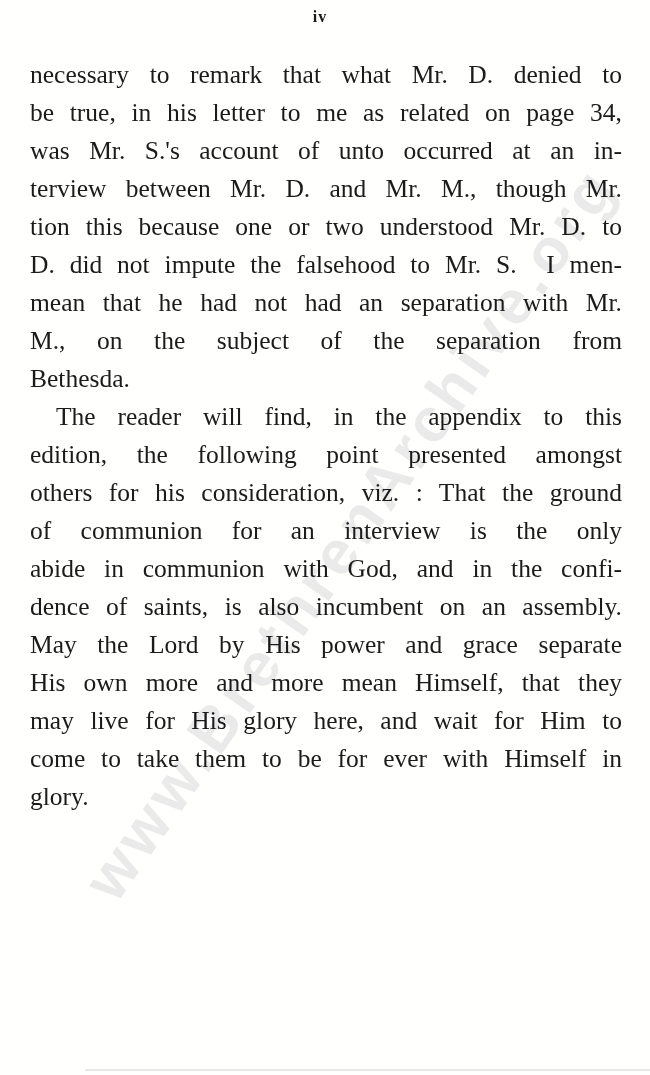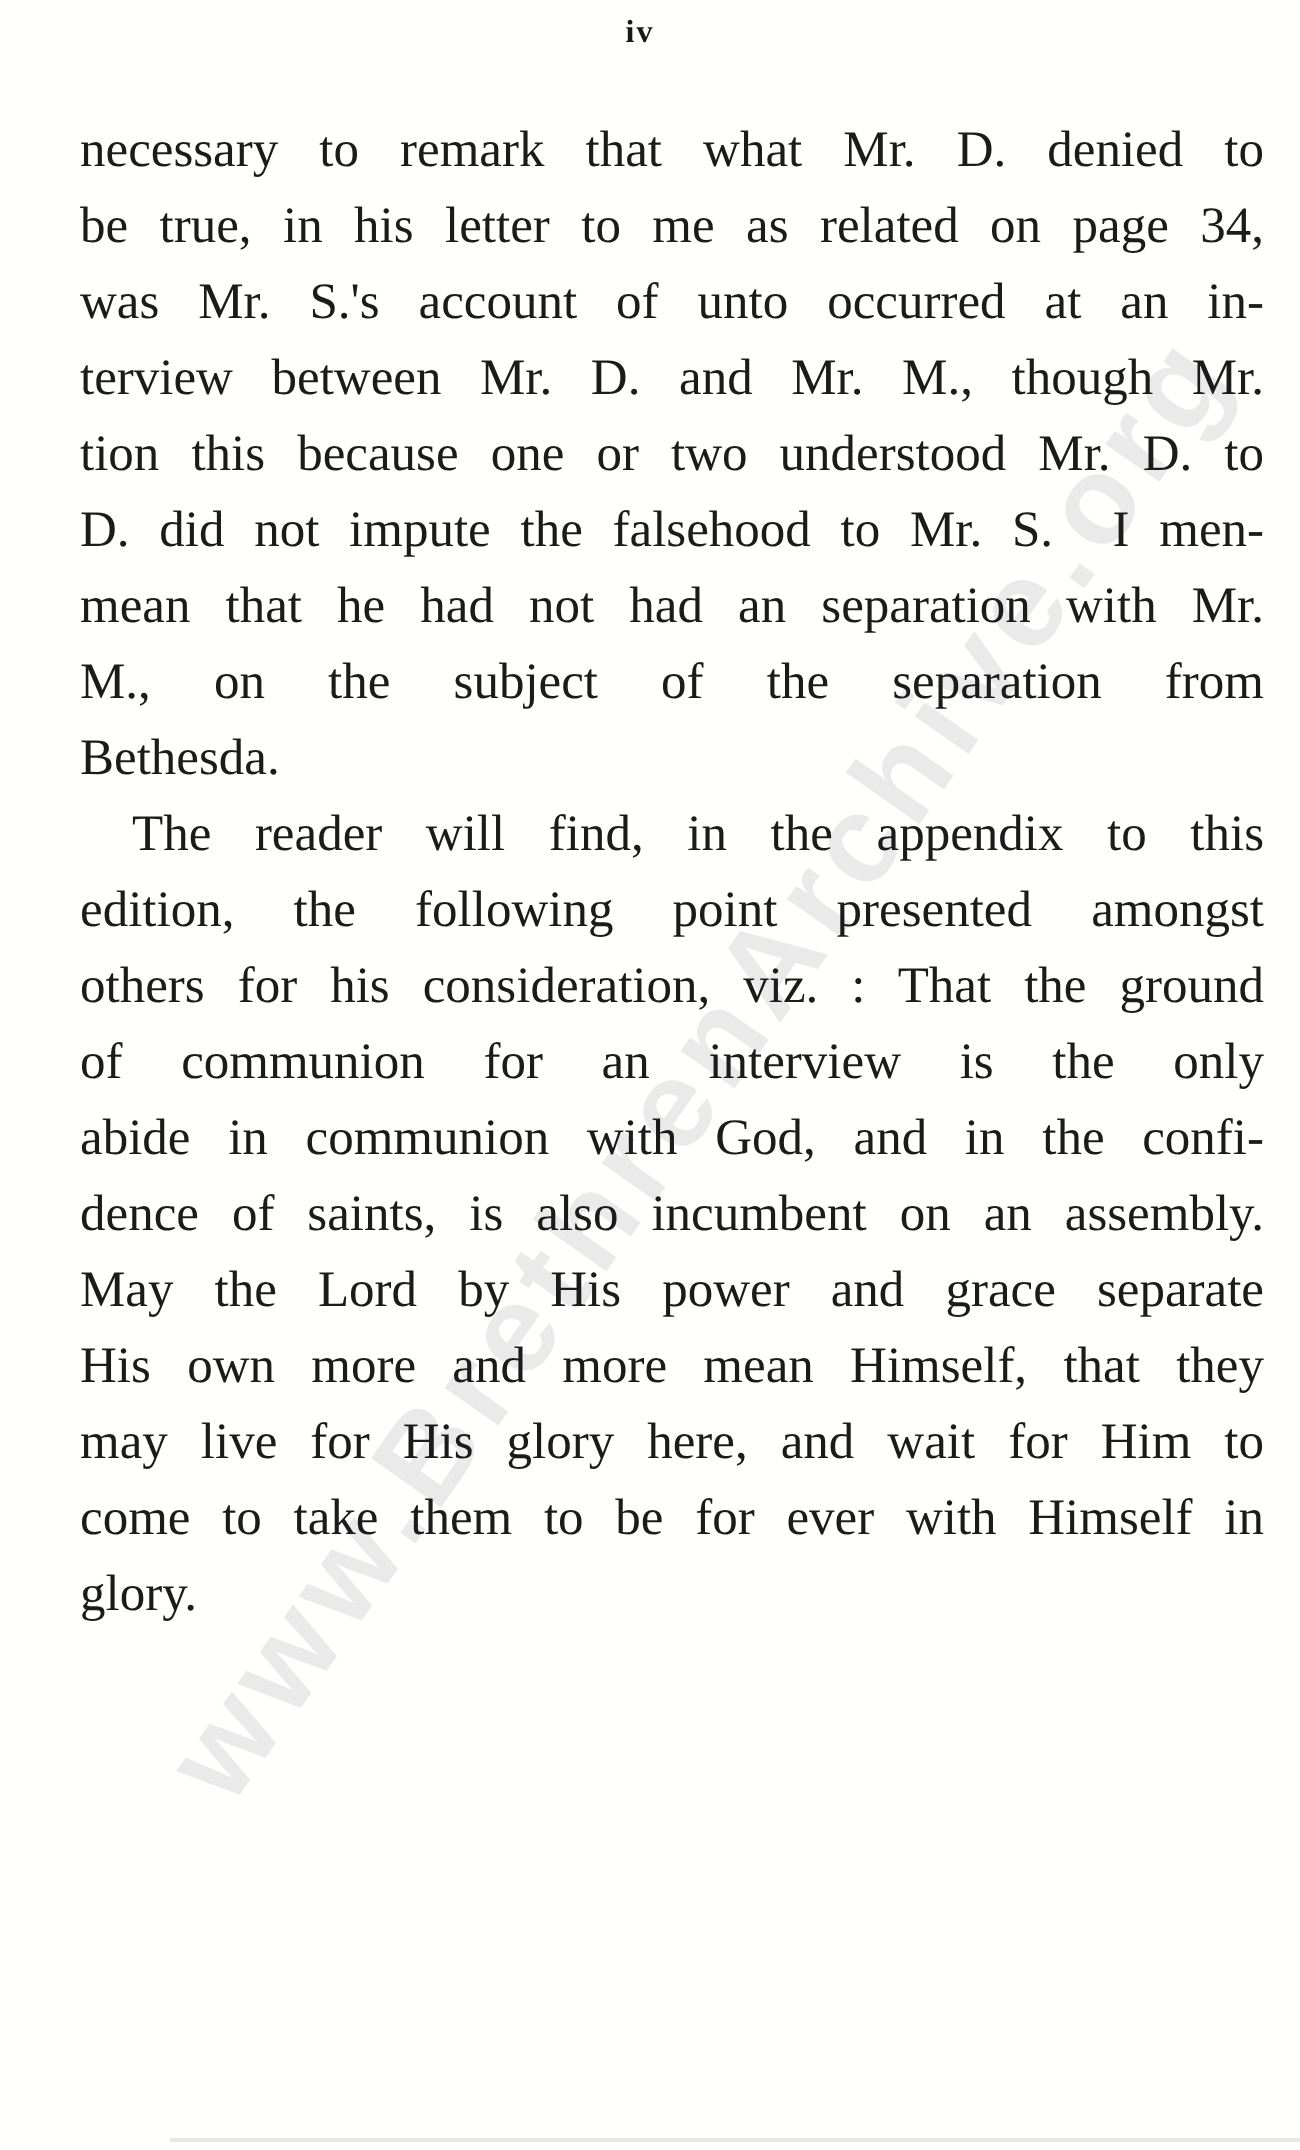--- a/index.html
+++ b/index.html
@@ -42,21 +42,21 @@
     width: 640px;
     text-align: center;
     font-size: 16px;
     font-weight: bold;
     color: #181818;
     letter-spacing: 1px;
     z-index: 1;
   }
   .text-block {
     position: absolute;
-    left: 40px;
+    left: 30px;
     top: 56px;
     width: 592px;
     z-index: 1;
     color: #1b1b1b;
     font-size: 25.5px;
     line-height: 38px;
     word-spacing: -2px;
   }
   .text-line {
     text-align: justify;

